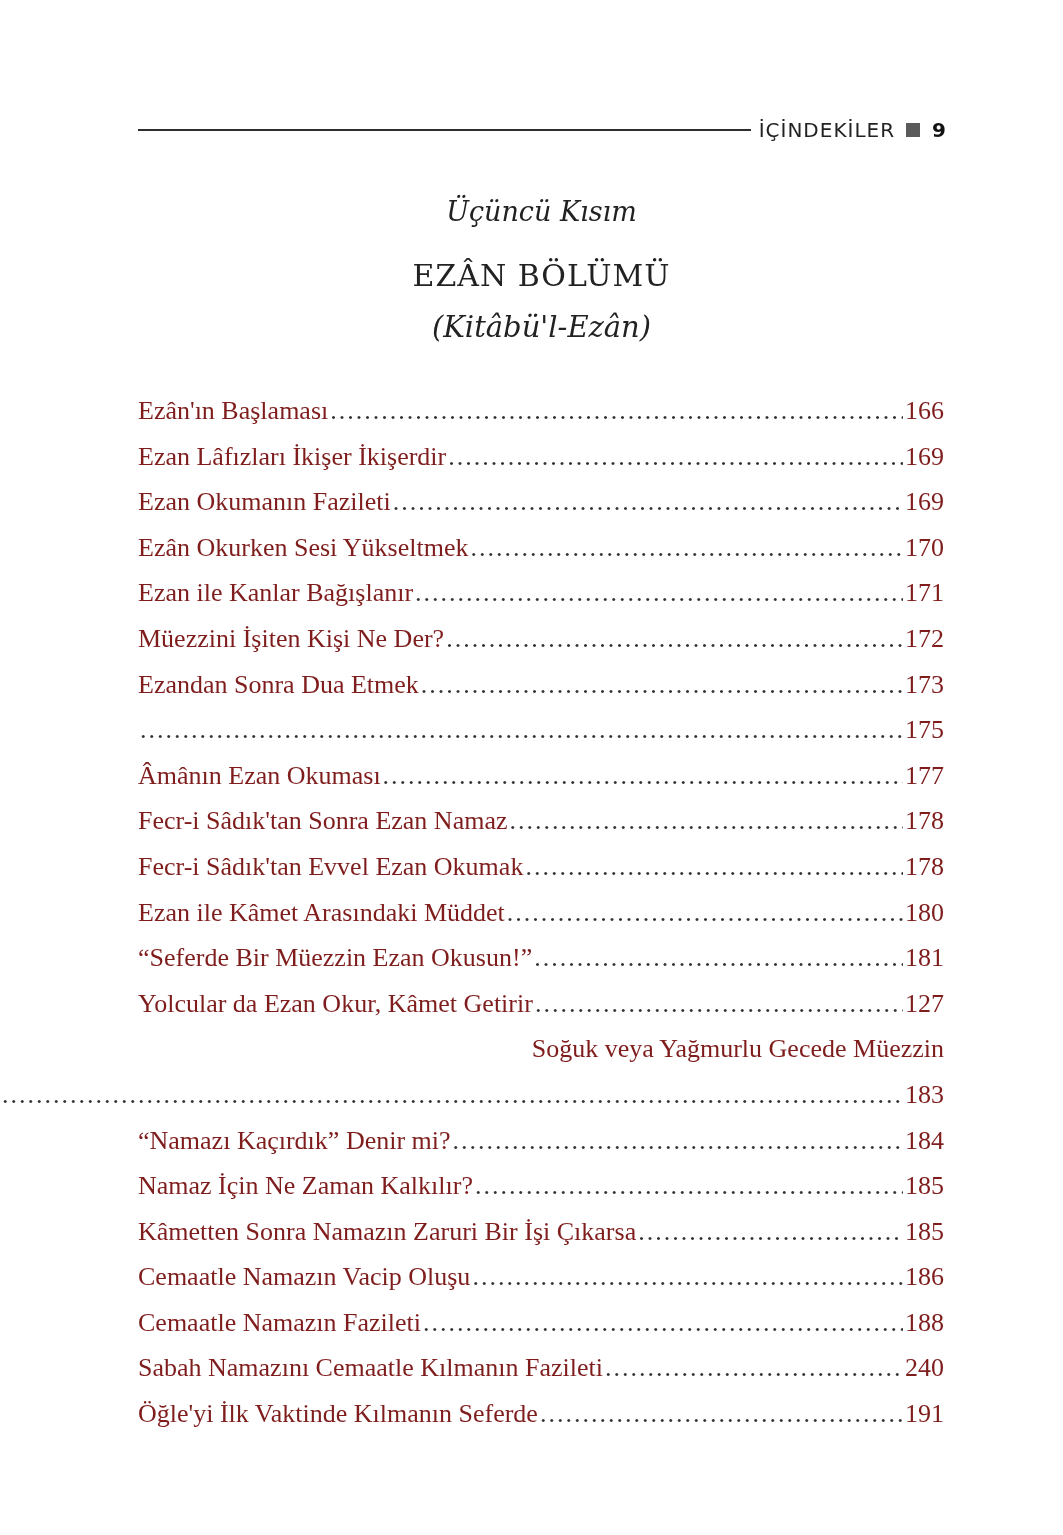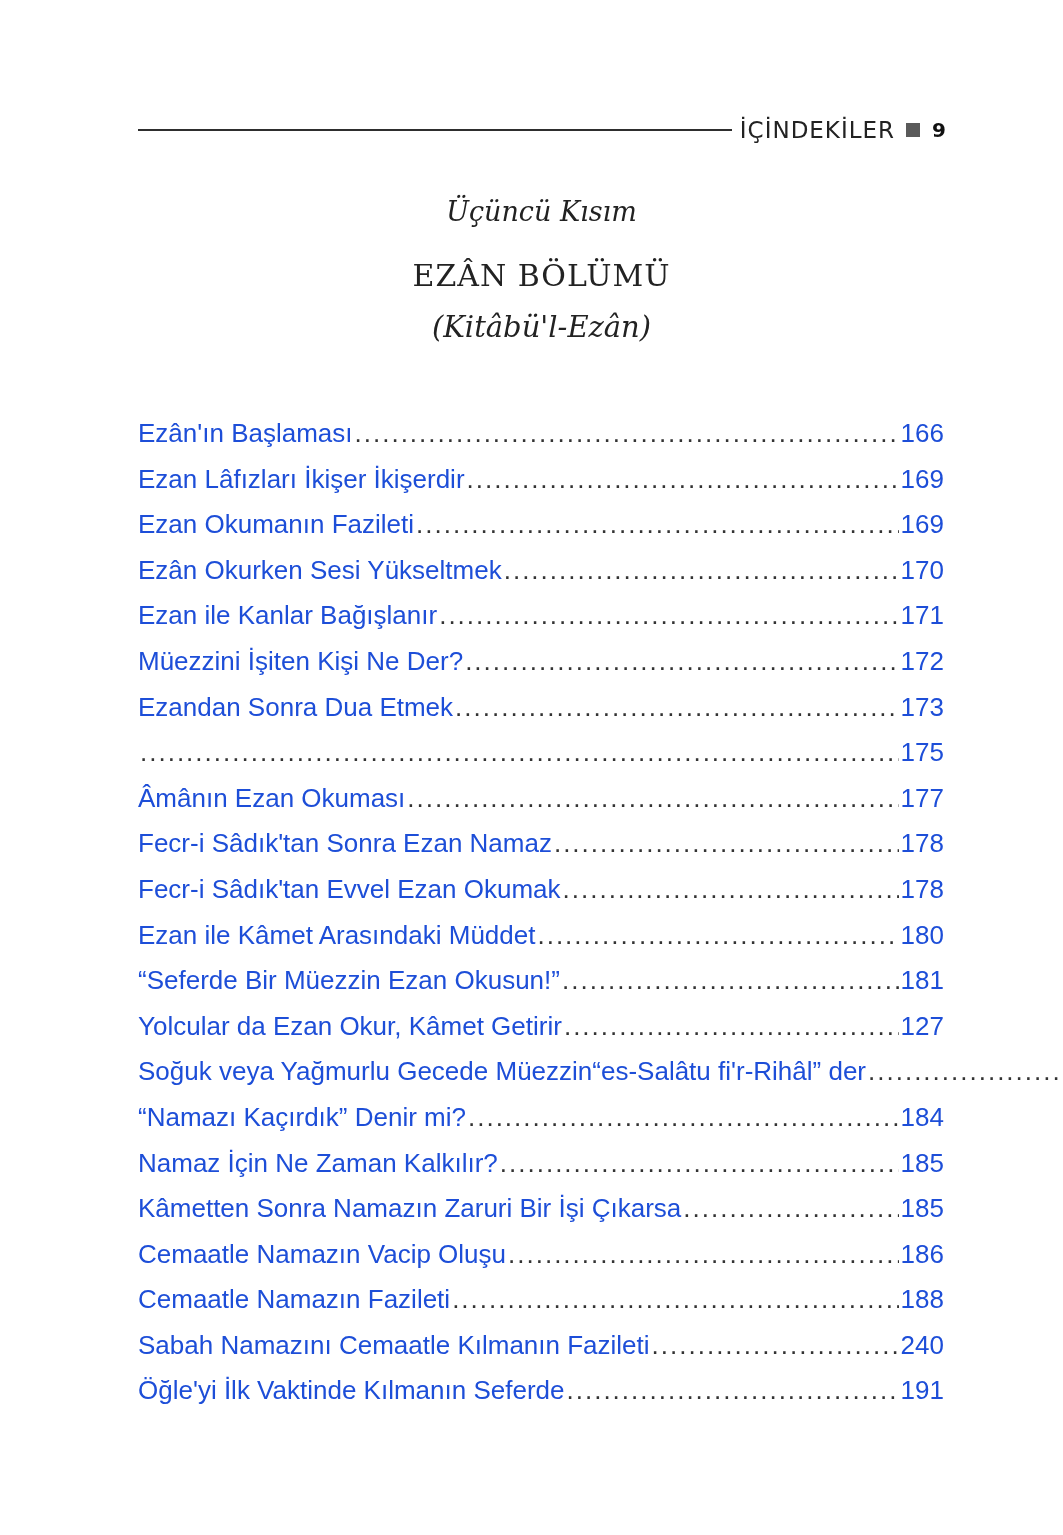--- a/index.html
+++ b/index.html
@@ -24,21 +24,21 @@
       align-items: center;
     }
     .header-rule {
       flex: 1;
       height: 2px;
       background: #2e2e2e;
       margin-right: 8px;
     }
     .header-title {
       font-family: "DejaVu Sans", sans-serif;
-      font-size: 23px;
+      font-size: 20px;
       letter-spacing: 1px;
       color: #222;
       font-weight: normal;
     }
     .header-square {
       width: 14px;
       height: 14px;
       background: #5a5a5a;
       margin: 0 12px 0 11px;
       display: inline-block;
@@ -72,35 +72,34 @@
       top: 310px;
       font-size: 29px;
       font-style: italic;
     }
 
     .toc {
       position: absolute;
       top: 388px;
       left: 138px;
       width: 806px;
-      font-family: Liberation Sans, sans-serif;
+      font-family: Liberation Serif, serif;
       font-size: 26px;
-      color: #1d4ed8;
-      margin-top: 23px;
+      color: #7f1d1d;
     }
     .toc-entry {
       height: 45.6px;
       display: flex;
       align-items: flex-end;
       line-height: 45.6px;
       white-space: nowrap;
     }
     .toc-entry.multi {
       height: auto;
-      flex-direction: row;
+      flex-direction: column;
       align-items: flex-end;
     }
     .toc-line {
       display: flex;
       align-items: flex-end;
       height: 45.6px;
       line-height: 45.6px;
     }
     .toc-title {
       flex: 0 0 auto;

